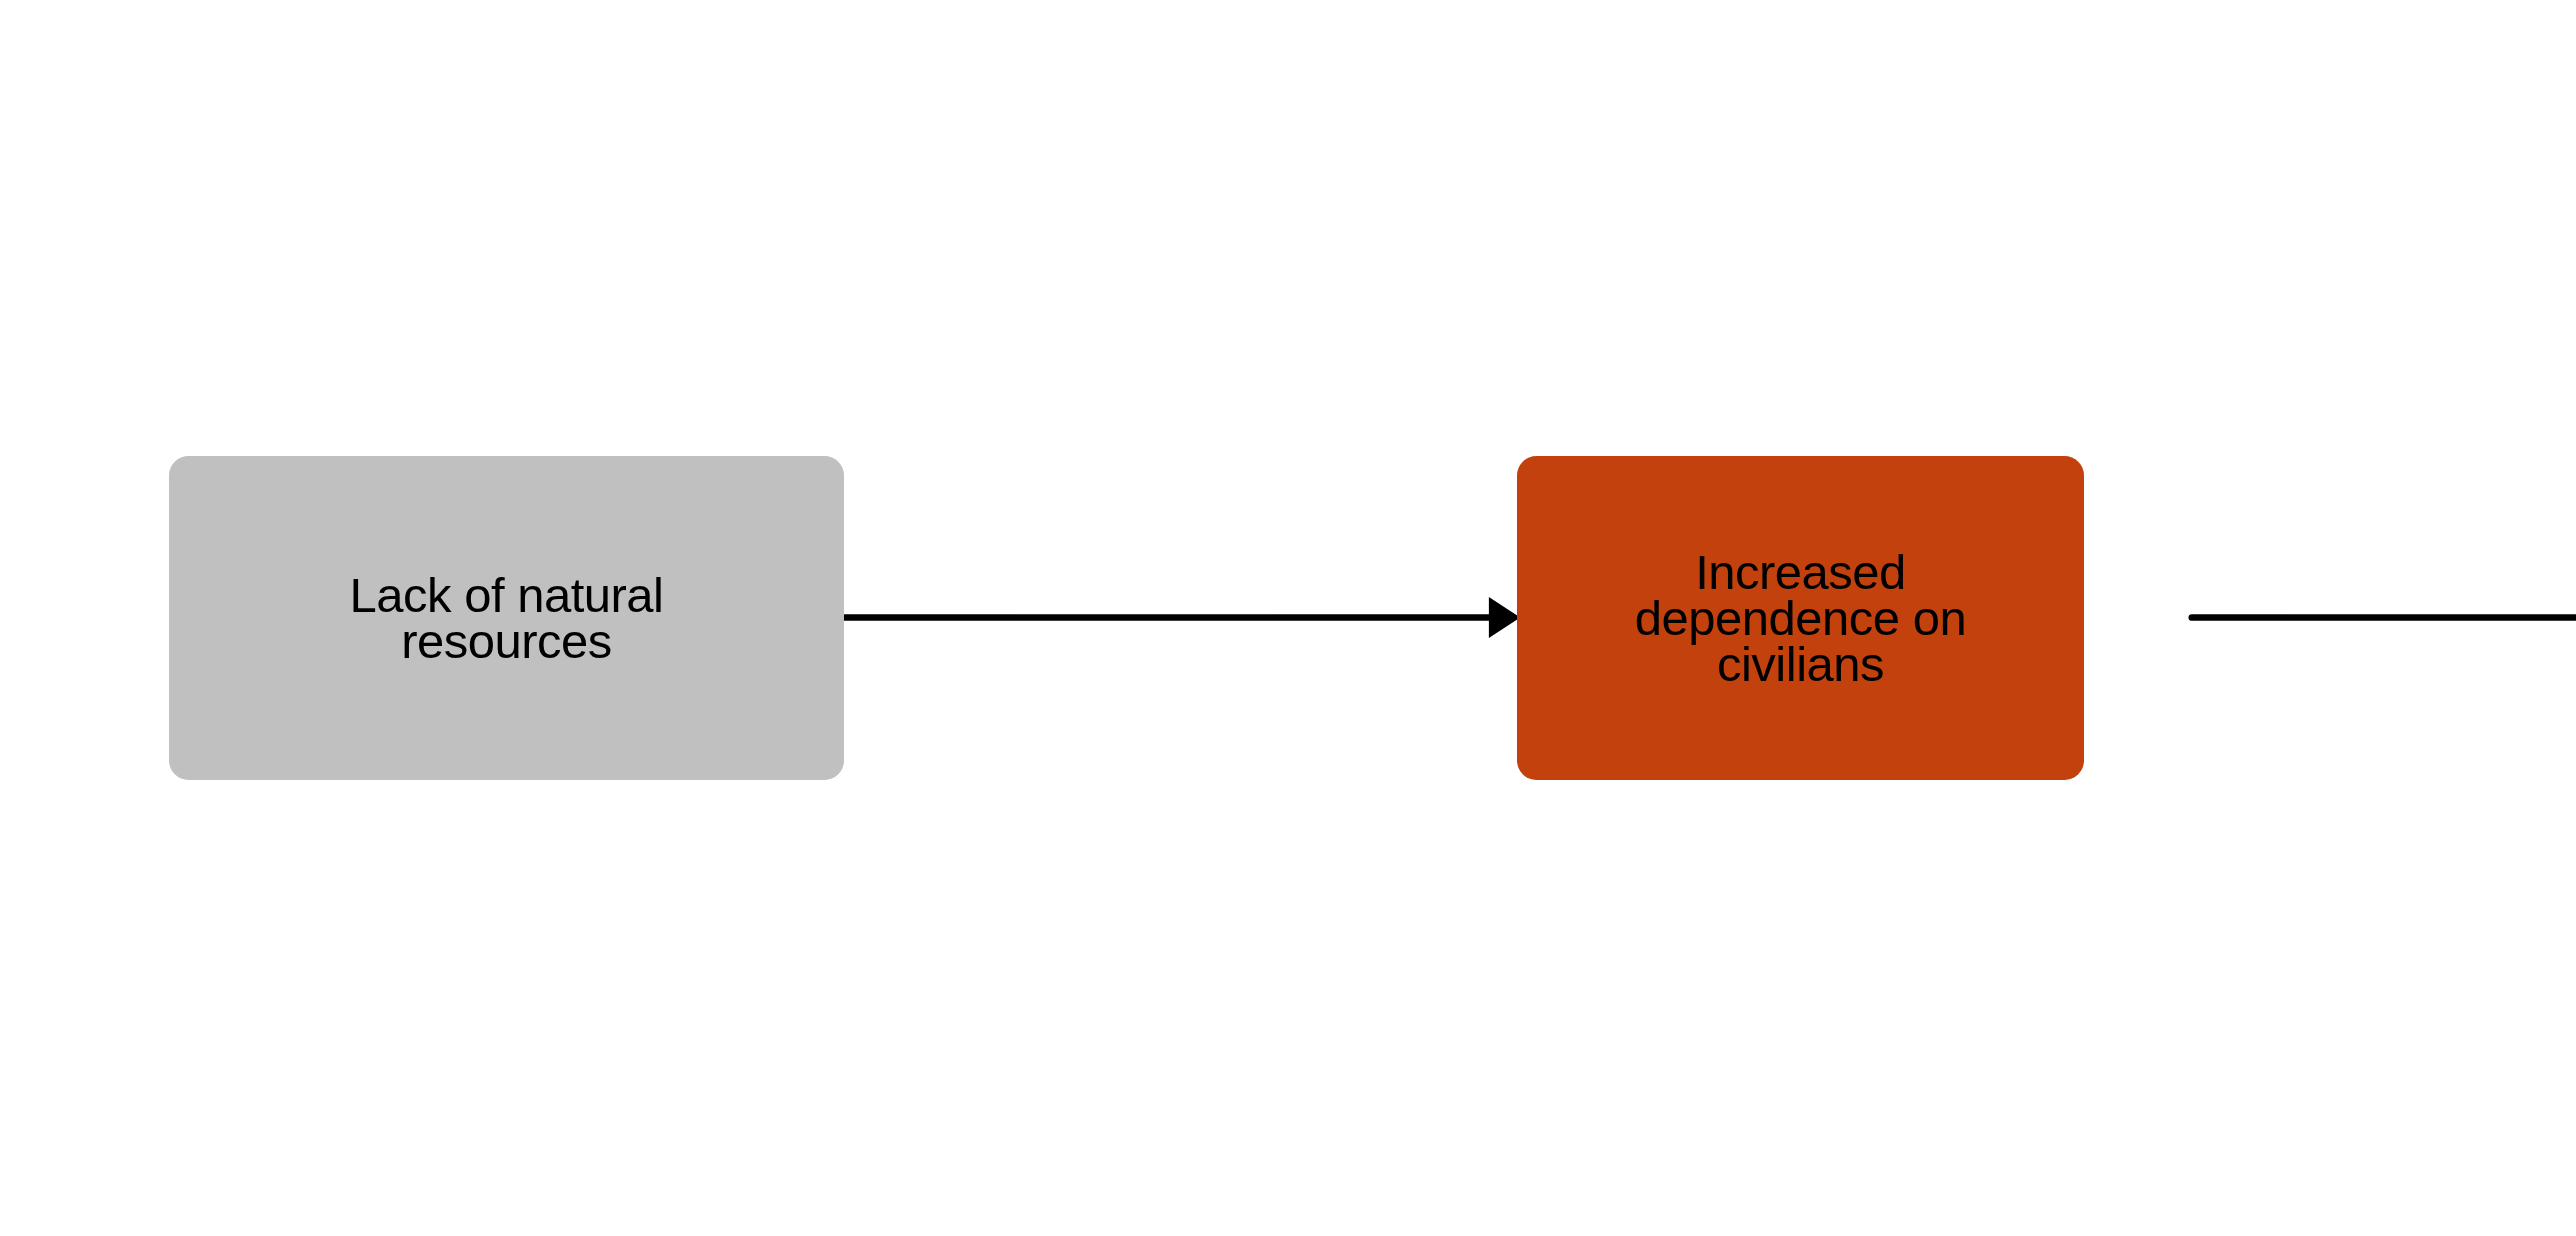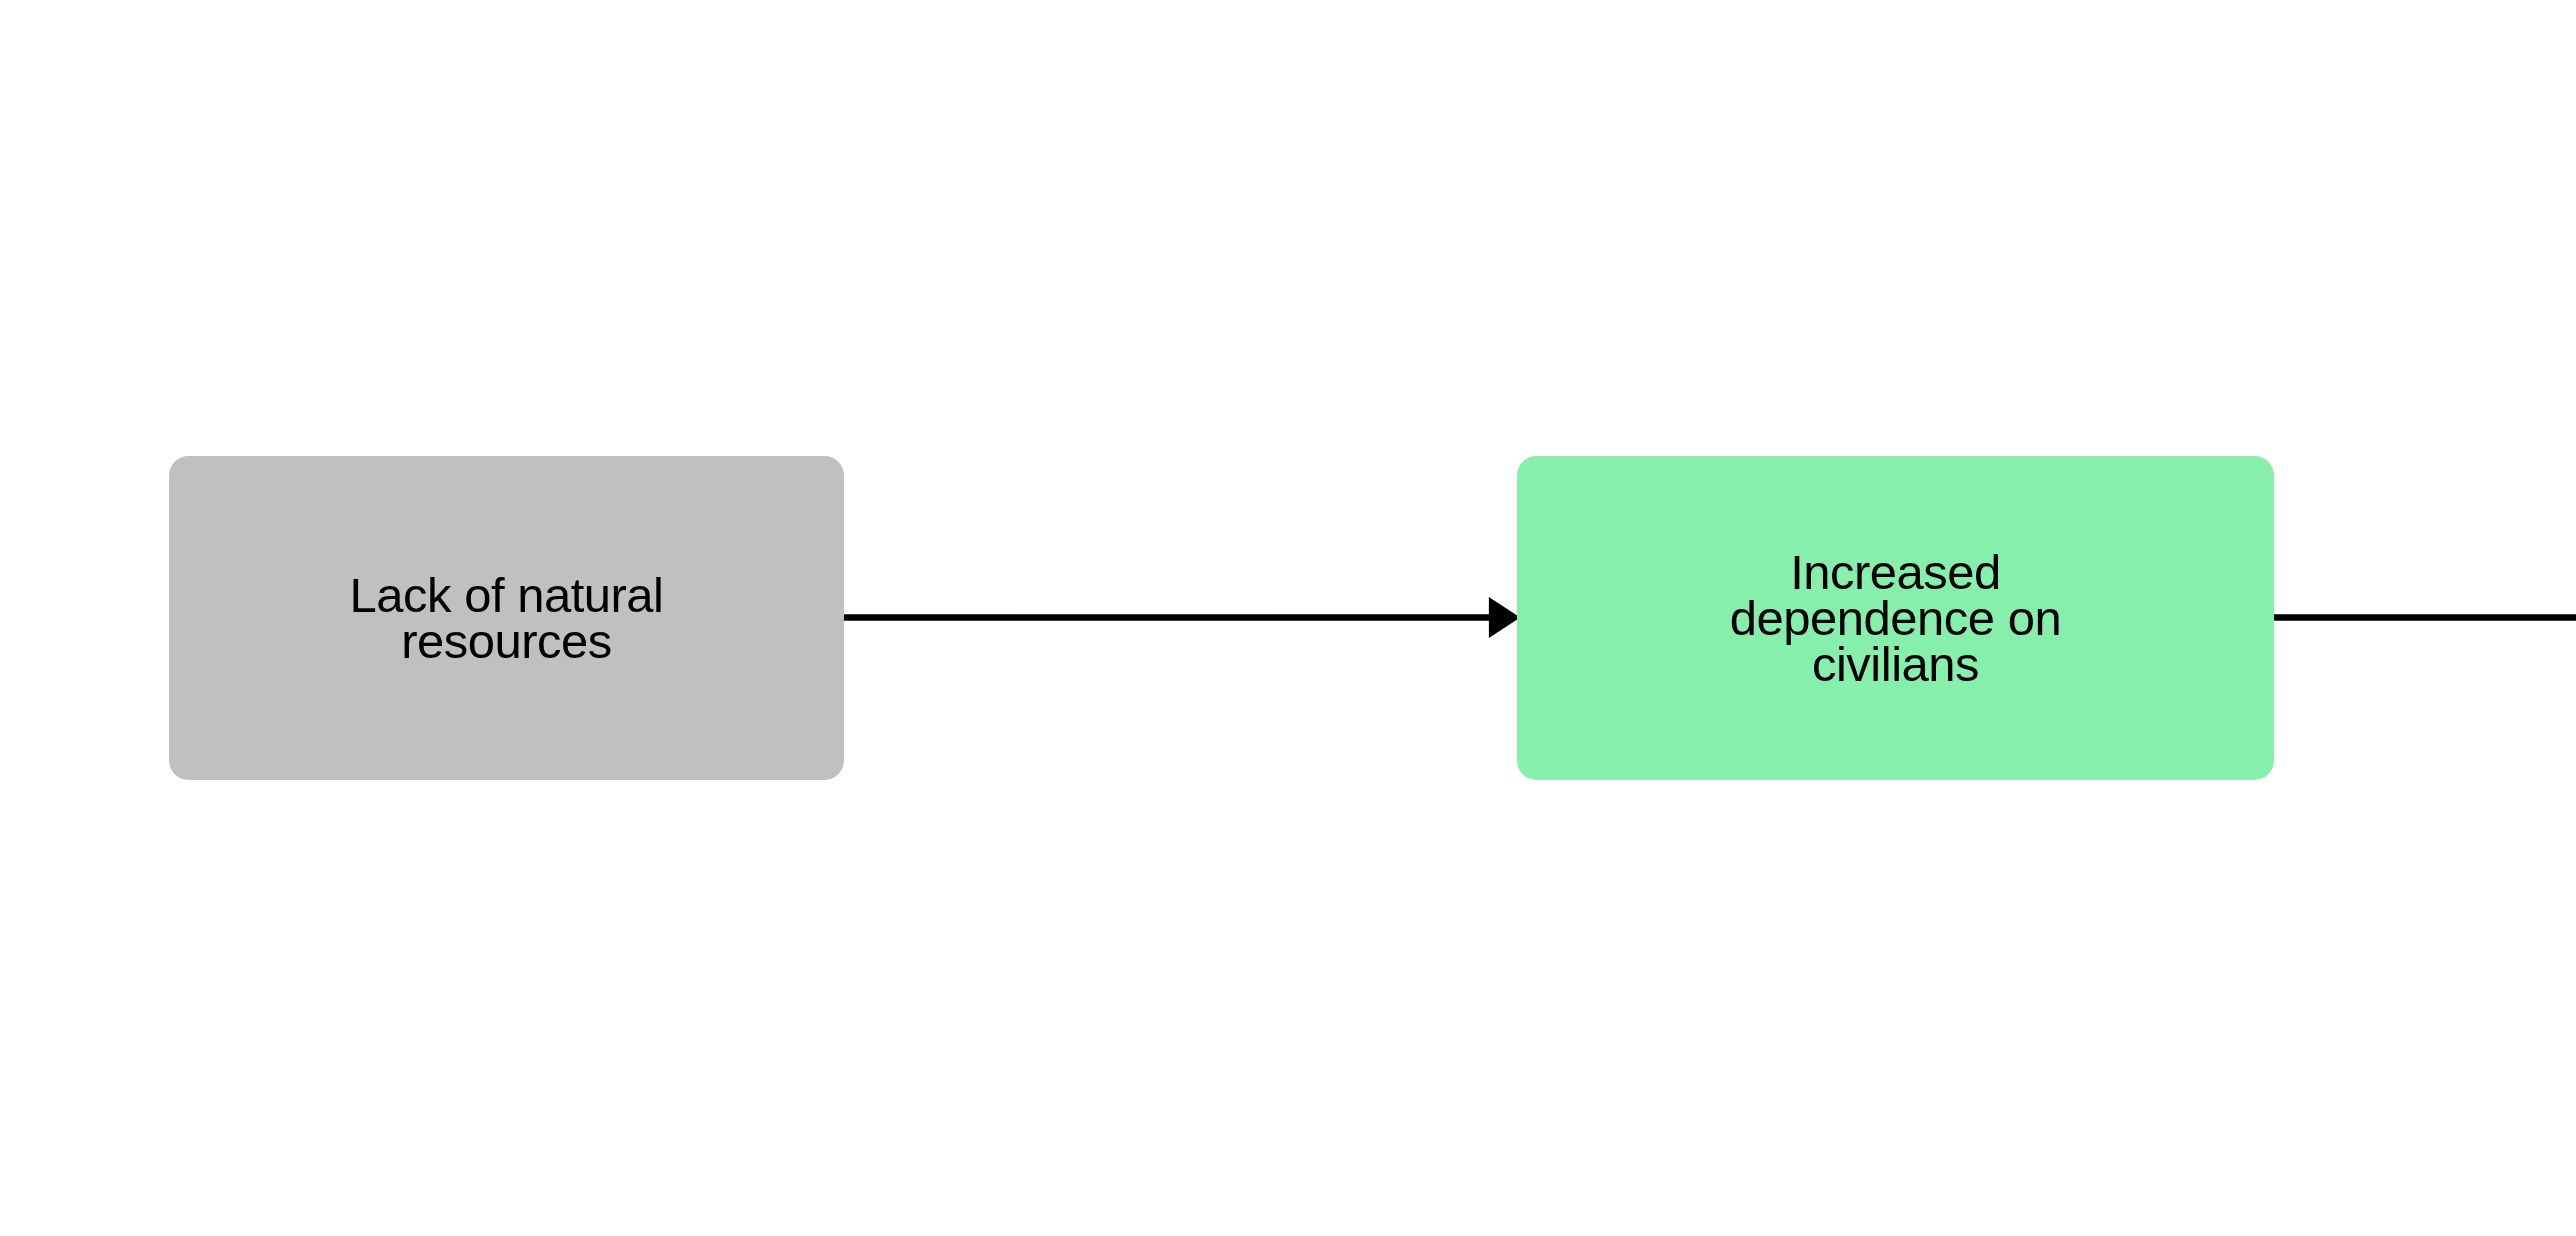--- a/index.html
+++ b/index.html
@@ -47,23 +47,23 @@
   .node-1 {
     left: 169px;
     top: 456px;
     width: 675px;
     height: 324px;
     background: #c0c0c0;
   }
   .node-2 {
     left: 1517px;
     top: 456px;
-    width: 757px;
+    width: 567px;
     height: 324px;
-    background: #86efac;
+    background: #c2410c;
   }
   .node-label {
     display: block;
     width: 100%;
   }
 </style>
 </head>
 <body>
 
 <div id="canvas">

